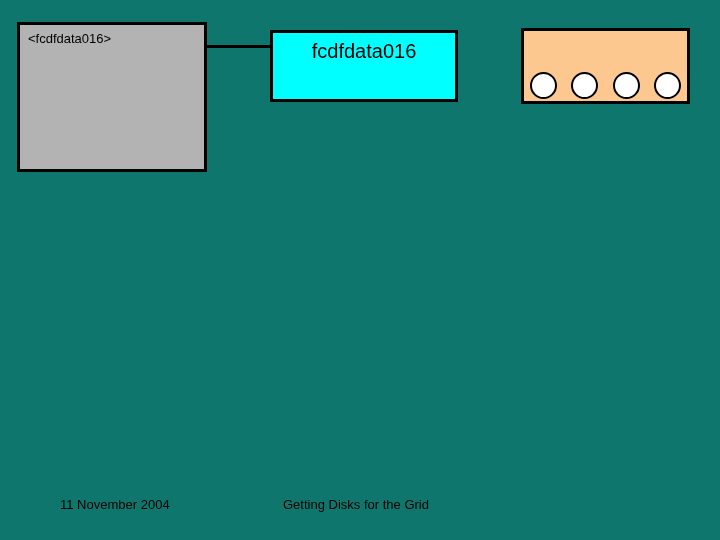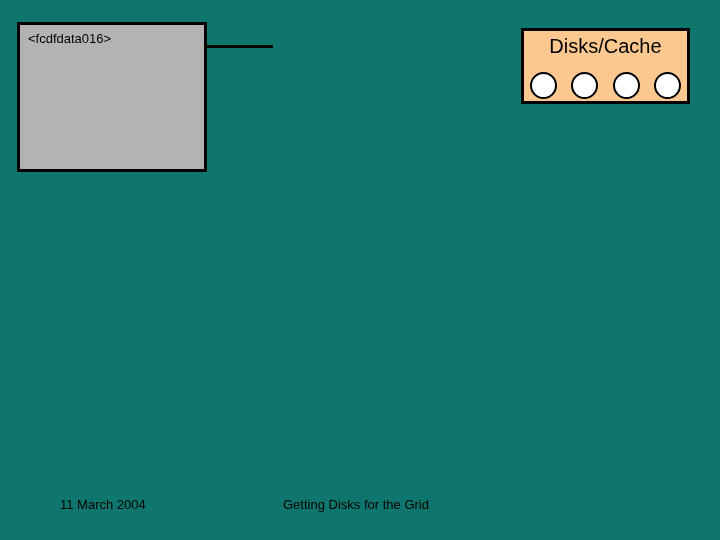--- a/index.html
+++ b/index.html
@@ -135,27 +135,29 @@
 <body>
 
 <div id="slide">
 
   <div class="gray-box">
     <span class="gray-box-label">&lt;fcdfdata016&gt;</span>
   </div>
 
   <div class="connector"></div>
 
+  <div class="cyan-box">
+    <span class="cyan-box-label">fcdfdata016</span>
+  </div>
 
   <div class="orange-box">
-    <span class="orange-box-label">Disks/Cache</span>
     <div class="disk-row">
       <span class="disk-circle"></span>
       <span class="disk-circle"></span>
       <span class="disk-circle"></span>
       <span class="disk-circle"></span>
     </div>
   </div>
 
-  <span class="footer-date">11 March 2004</span>
+  <span class="footer-date">11 November 2004</span>
   <span class="footer-title">Getting Disks for the Grid</span>
 
 </div>
 
 </body></html>

